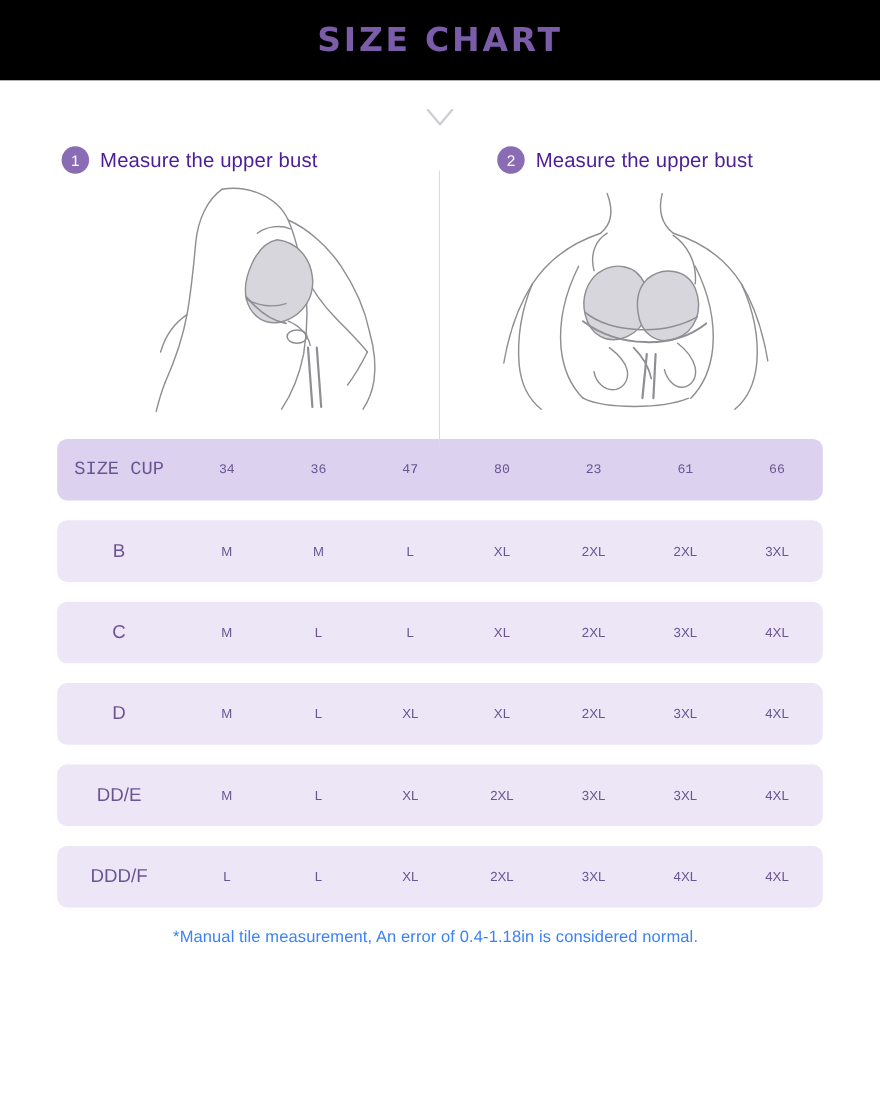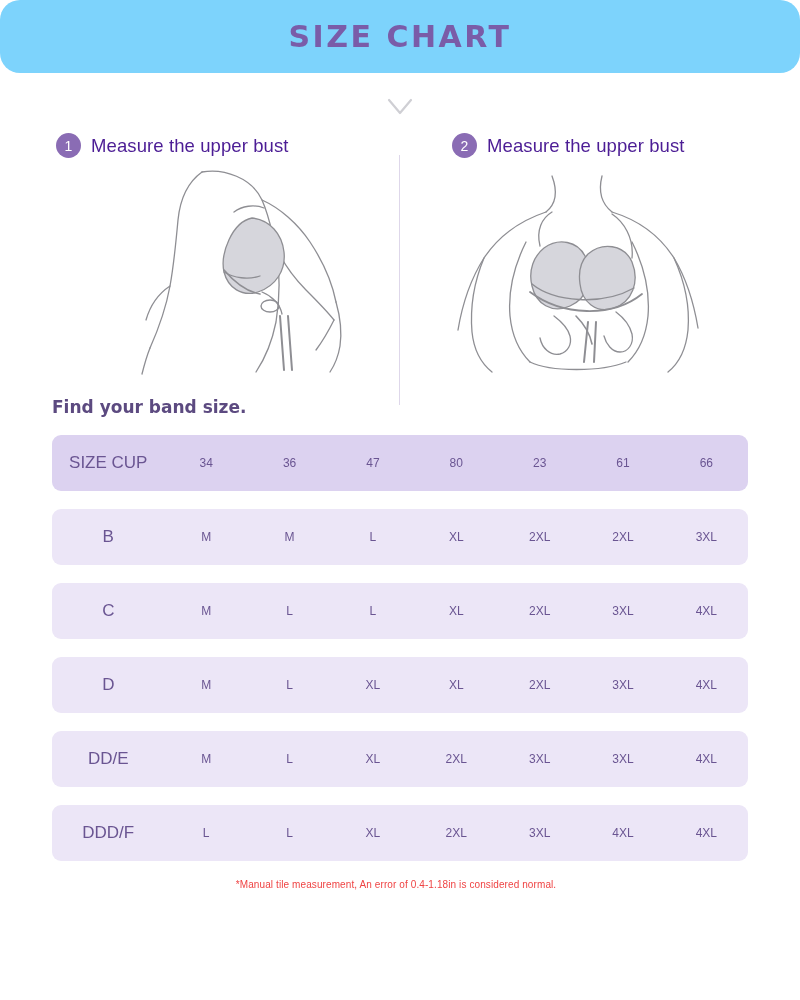--- a/index.html
+++ b/index.html
@@ -20,25 +20,24 @@
     position: relative;
     width: 800px;
     height: 1000px;
     background: #ffffff;
   }
 
   
   .header {
     width: 100%;
     height: 73px;
-    background: #7dd3fc;
+    background: #000000;
     display: flex;
     align-items: center;
     justify-content: center;
-    border-radius: 20px;
   }
   .header-title {
     font-size: 30px;
     font-weight: bold;
     letter-spacing: 2.5px;
     color: #7a5ca8;
     font-family: "DejaVu Sans", sans-serif;
   }
 
   
@@ -145,28 +144,29 @@
     font-size: 12px;
     color: #6a5592;
     font-family: "Liberation Sans", sans-serif;
   }
   .cell.first {
     flex: 1.35 1 0;
     font-size: 17px;
   }
   .header-row .cell {
     color: #6a5592;
+    font-family: Liberation Mono, monospace;
   }
 
   
   .note {
     margin: 6px 8px 0 0;
     text-align: center;
-    font-size: 10px;
-    color: #ef4444;
+    font-size: 15px;
+    color: #3b82f6;
     letter-spacing: .1px;
   }
 </style>
 </head>
 <body>
 
 <div class="page">
 
   <div class="header">
     <div class="header-title">SIZE CHART</div>
@@ -255,21 +255,20 @@
             <path d="M170 156 L168 196" stroke-width="2"></path>
 
             <path d="M128 150 C136 156 142 162 144 170 C146 178 142 186 134 188 C124 190 116 182 114 172"></path>
             <path d="M190 146 C198 152 204 160 206 168 C208 178 202 186 194 186 C186 186 180 178 178 170"></path>
           </g>
         </svg>
       </div>
     </div>
   </div>
 
-  <div class="band-heading">Find your band size.</div>
 
   <div class="table">
 
     <div class="row header-row">
       <div class="cell first">SIZE CUP</div>
       <div class="cell">34</div>
       <div class="cell">36</div>
       <div class="cell">47</div>
       <div class="cell">80</div>
       <div class="cell">23</div>

